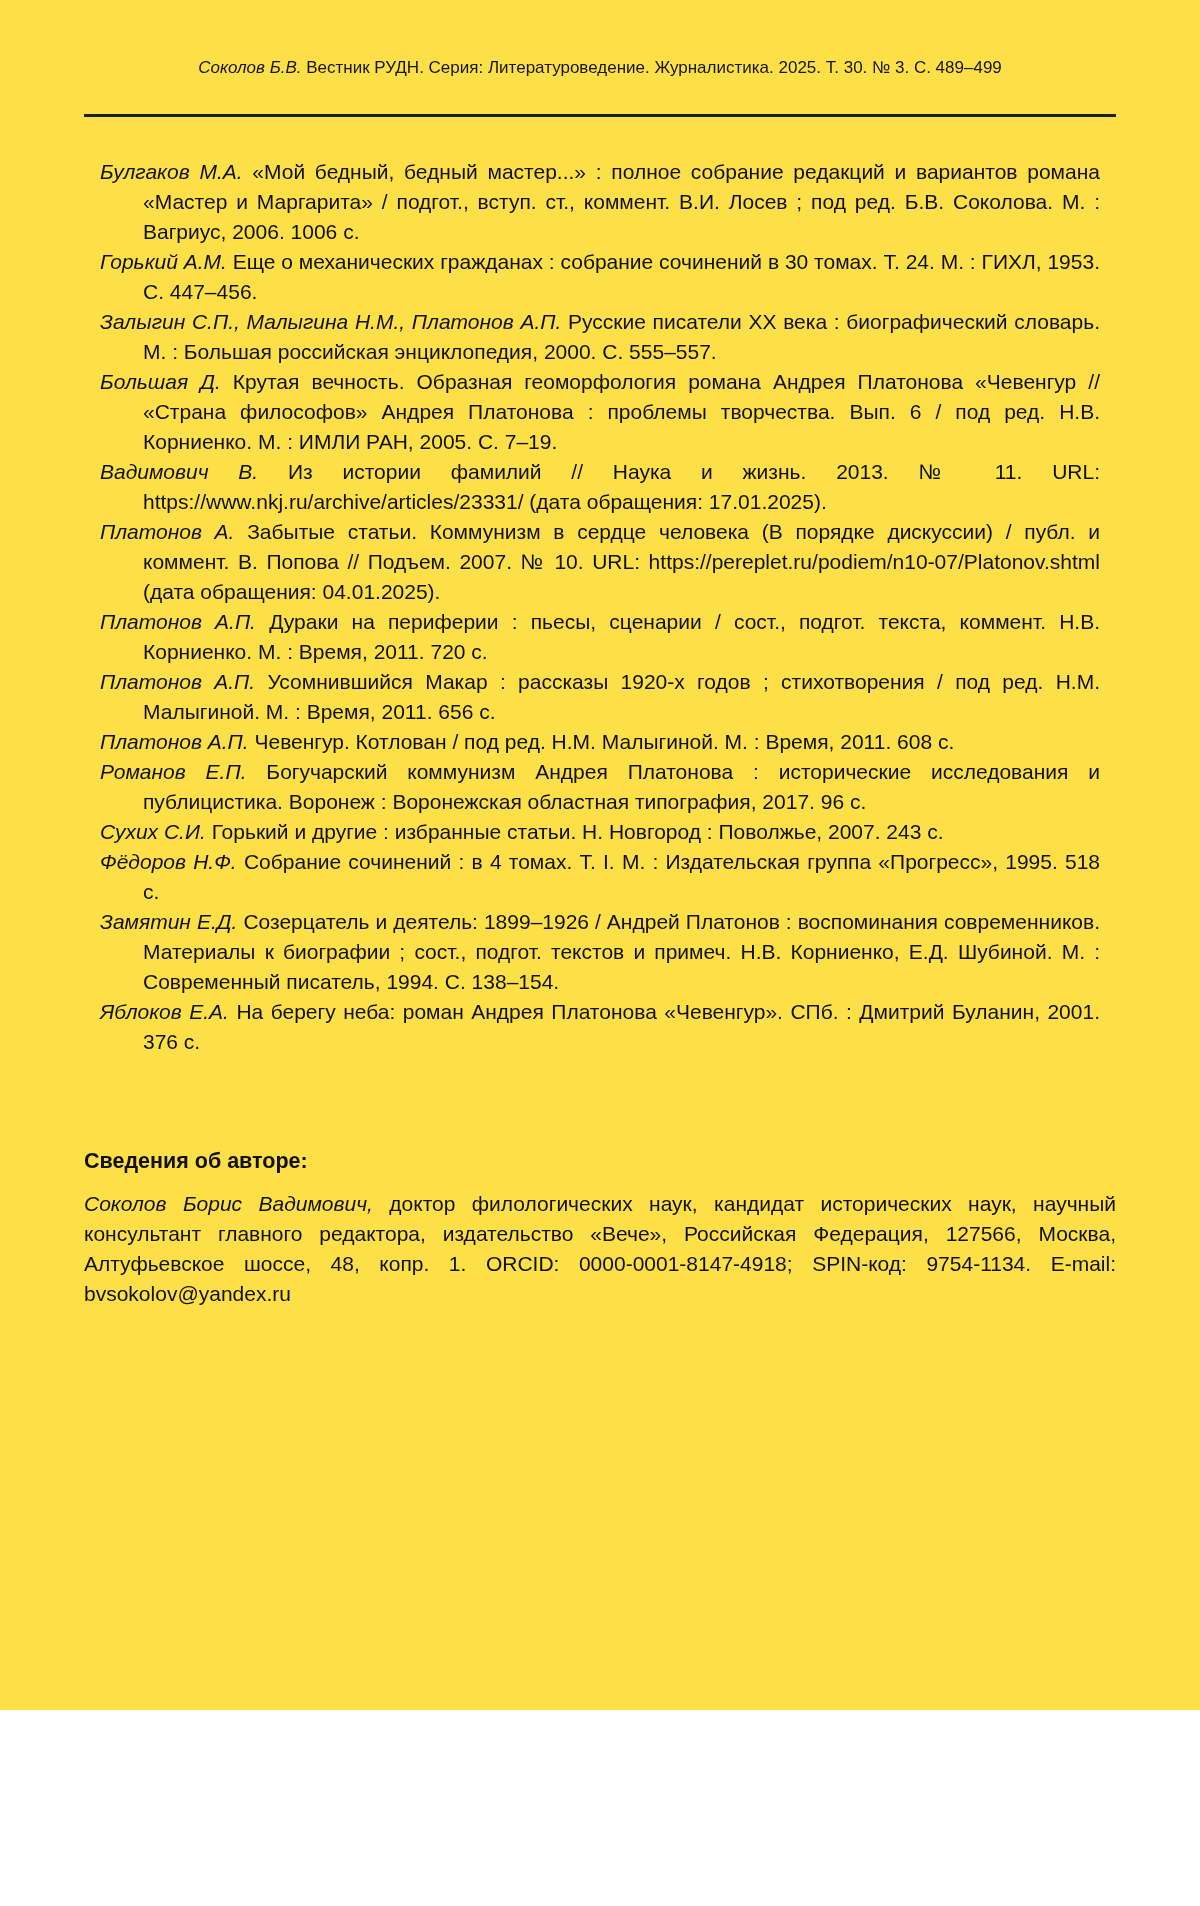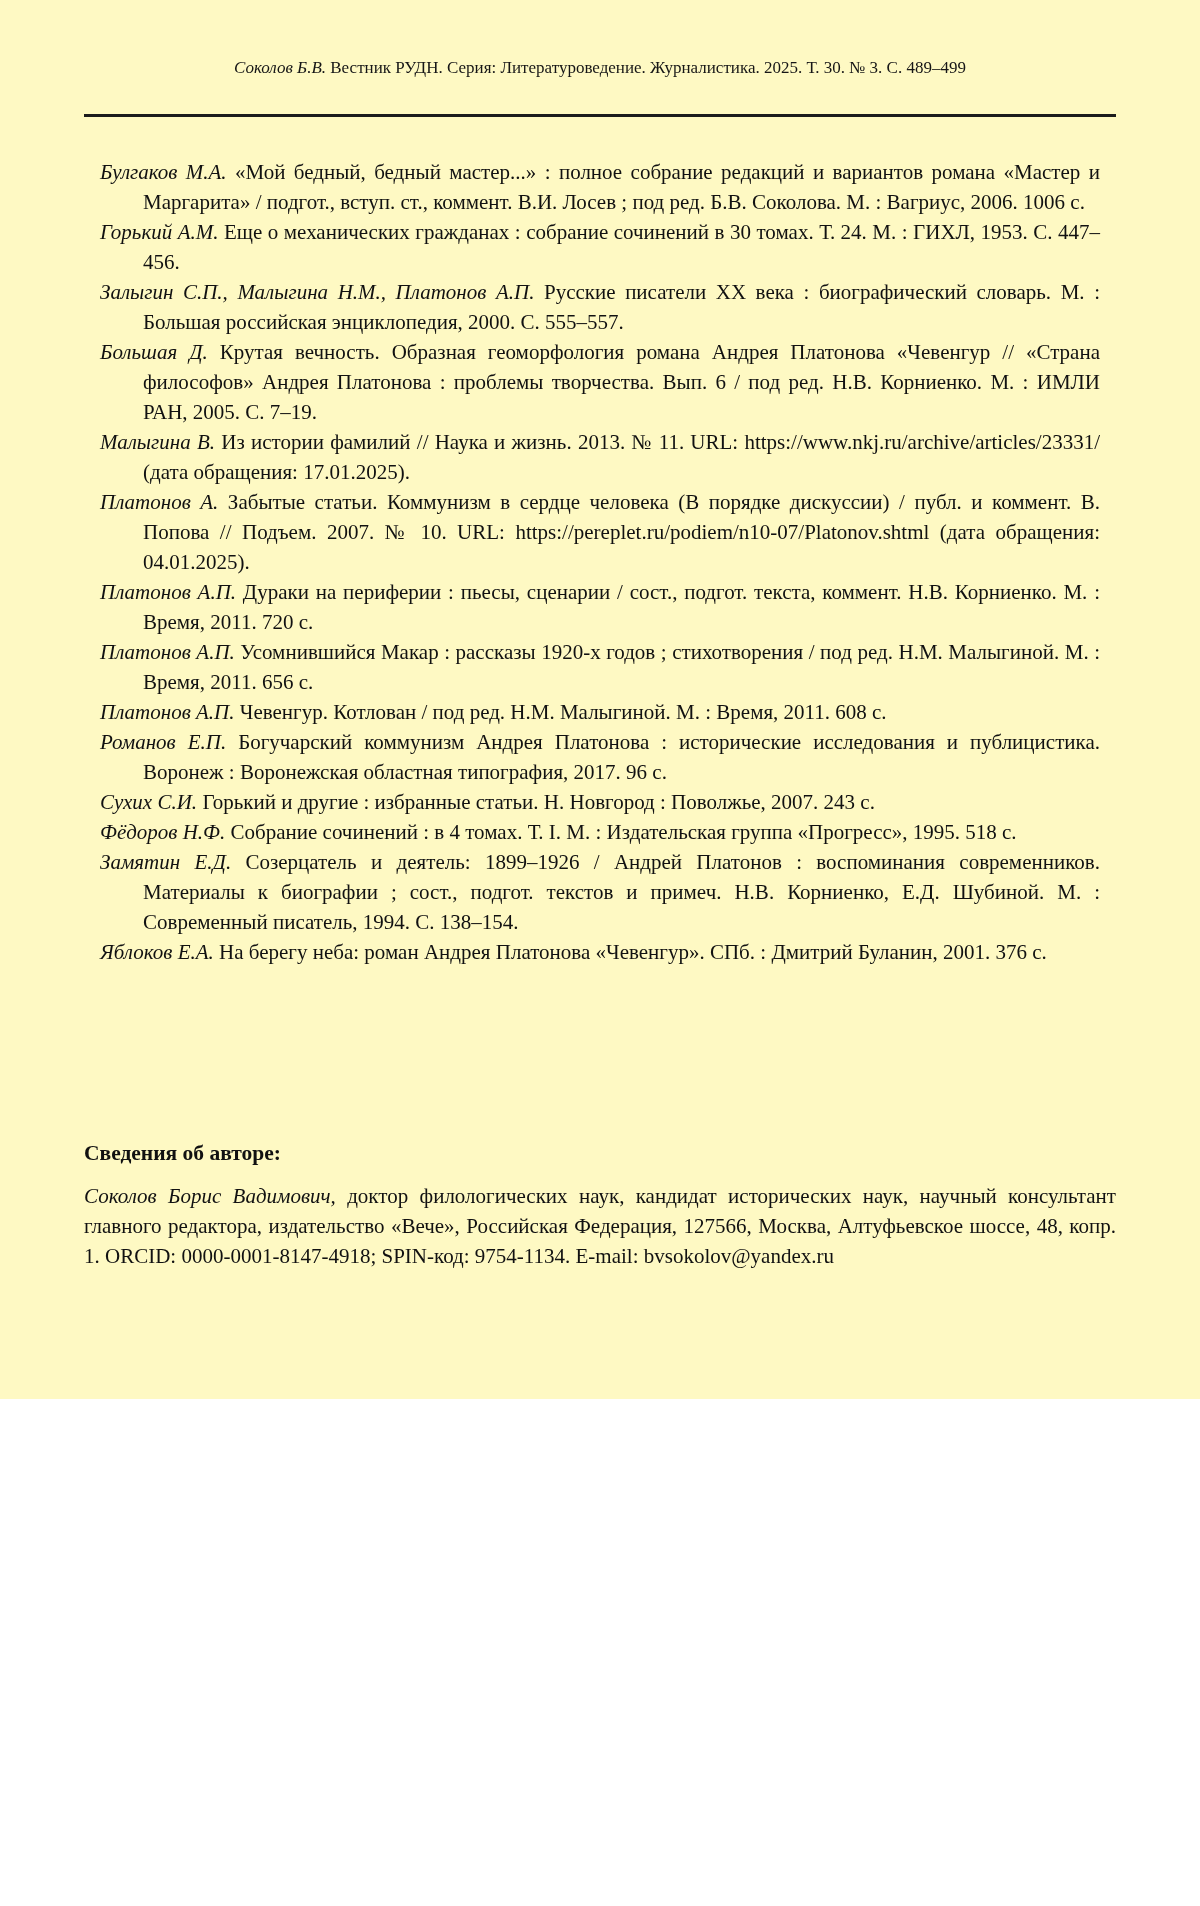--- a/index.html
+++ b/index.html
@@ -1,22 +1,22 @@
 <!DOCTYPE html>
 <html lang="ru"><head>
 <meta charset="utf-8">
 <style>
   html, body { margin: 0; padding: 0; background: #fff; }
   .page {
     position: relative;
     width: 1200px;
-    height: 1399px;
-    background: #fef9c3;
+    height: 1710px;
+    background: #fde047;
     color: #111;
-    font-family: Liberation Serif, serif;
+    font-family: Liberation Sans, sans-serif;
     overflow: hidden;
   }
   .running-header {
     position: absolute;
     top: 58px; left: 84px; right: 84px;
     text-align: center;
     font-size: 17px;
     color: #161616;
     white-space: nowrap;
   }
@@ -40,21 +40,21 @@
   .references li {
     padding-left: 43px;
     text-indent: -43px;
   }
   .it { font-style: italic; }
   .author-section {
     position: absolute;
     top: 1138px; left: 84px; right: 84px;
   }
   .author-section h3 {
-    margin: 0 0 13px 0;
+    margin: 8px 0 13px 0;
     font-size: 21.5px;
     font-weight: bold;
     line-height: 30px;
   }
   .author-section p {
     margin: 0;
     font-size: 21px;
     line-height: 30px;
     text-align: justify;
   }
@@ -79,21 +79,21 @@
     <span>Вестник РУДН. Серия: Литературоведение. Журналистика. 2025. Т. 30. № 3. С. 489–499</span>
   </div>
 
   <hr class="header-rule">
 
   <ol class="references">
     <li><span class="it">Булгаков М.А.</span> <span>«Мой бедный, бедный мастер...» : полное собрание редакций и вариантов романа «Мастер и Маргарита» / подгот., вступ. ст., коммент. В.И. Лосев ; под ред. Б.В. Соколова. М. : Вагриус, 2006. 1006 с.</span></li>
     <li><span class="it">Горький А.М.</span> <span>Еще о механических гражданах : собрание сочинений в 30 томах. Т. 24. М. : ГИХЛ, 1953. С. 447–456.</span></li>
     <li><span class="it">Залыгин С.П., Малыгина Н.М., Платонов А.П.</span> <span>Русские писатели XX века : биографический словарь. М. : Большая российская энциклопедия, 2000. С. 555–557.</span></li>
     <li><span class="it">Большая Д.</span> <span>Крутая вечность. Образная геоморфология романа Андрея Платонова «Чевенгур // «Страна философов» Андрея Платонова : проблемы творчества. Вып. 6 / под ред. Н.В. Корниенко. М. : ИМЛИ РАН, 2005. С. 7–19.</span></li>
-    <li><span class="it">Малыгина В.</span> <span>Из истории фамилий // Наука и жизнь. 2013. № 11. URL: https://www.nkj.ru/archive/articles/23331/ (дата обращения: 17.01.2025).</span></li>
+    <li><span class="it">Вадимович В.</span> <span>Из истории фамилий // Наука и жизнь. 2013. № 11. URL: https://www.nkj.ru/archive/articles/23331/ (дата обращения: 17.01.2025).</span></li>
     <li><span class="it">Платонов А.</span> <span>Забытые статьи. Коммунизм в сердце человека (В порядке дискуссии) / публ. и коммент. В. Попова // Подъем. 2007. № 10. URL: https://pereplet.ru/podiem/n10-07/Platonov.shtml (дата обращения: 04.01.2025).</span></li>
     <li><span class="it">Платонов А.П.</span> <span>Дураки на периферии : пьесы, сценарии / сост., подгот. текста, коммент. Н.В. Корниенко. М. : Время, 2011. 720 с.</span></li>
     <li><span class="it">Платонов А.П.</span> <span>Усомнившийся Макар : рассказы 1920-х годов ; стихотворения / под ред. Н.М. Малыгиной. М. : Время, 2011. 656 с.</span></li>
     <li><span class="it">Платонов А.П.</span> <span>Чевенгур. Котлован / под ред. Н.М. Малыгиной. М. : Время, 2011. 608 с.</span></li>
     <li><span class="it">Романов Е.П.</span> <span>Богучарский коммунизм Андрея Платонова : исторические исследования и публицистика. Воронеж : Воронежская областная типография, 2017. 96 с.</span></li>
     <li><span class="it">Сухих С.И.</span> <span>Горький и другие : избранные статьи. Н. Новгород : Поволжье, 2007. 243 с.</span></li>
     <li><span class="it">Фёдоров Н.Ф.</span> <span>Собрание сочинений : в 4 томах. Т. I. М. : Издательская группа «Прогресс», 1995. 518 с.</span></li>
     <li><span class="it">Замятин Е.Д.</span> <span>Созерцатель и деятель: 1899–1926 / Андрей Платонов : воспоминания современников. Материалы к биографии ; сост., подгот. текстов и примеч. Н.В. Корниенко, Е.Д. Шубиной. М. : Современный писатель, 1994. С. 138–154.</span></li>
     <li><span class="it">Яблоков Е.А.</span> <span>На берегу неба: роман Андрея Платонова «Чевенгур». СПб. : Дмитрий Буланин, 2001. 376 с.</span></li>
   </ol>

